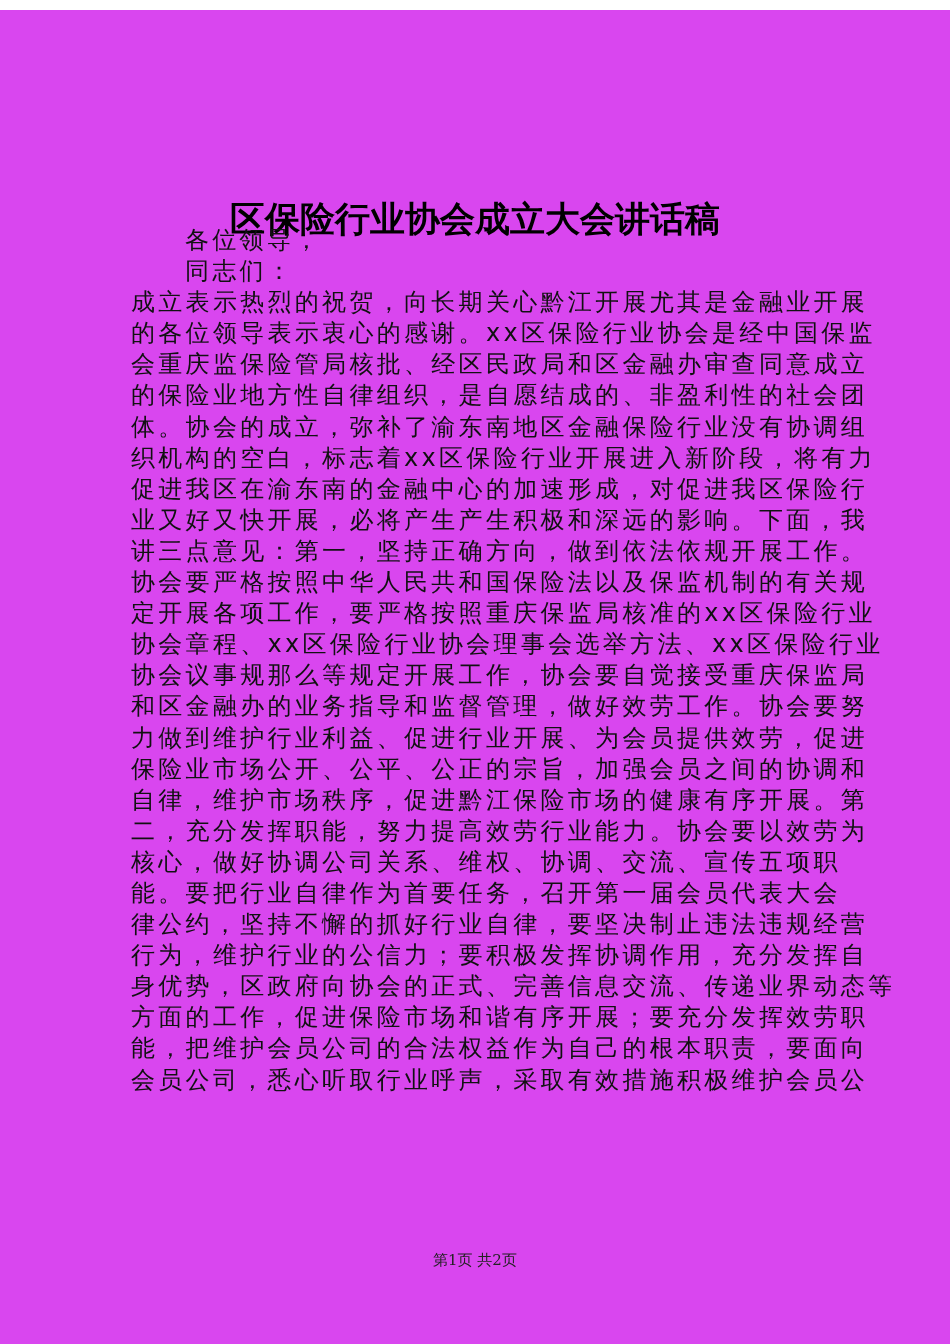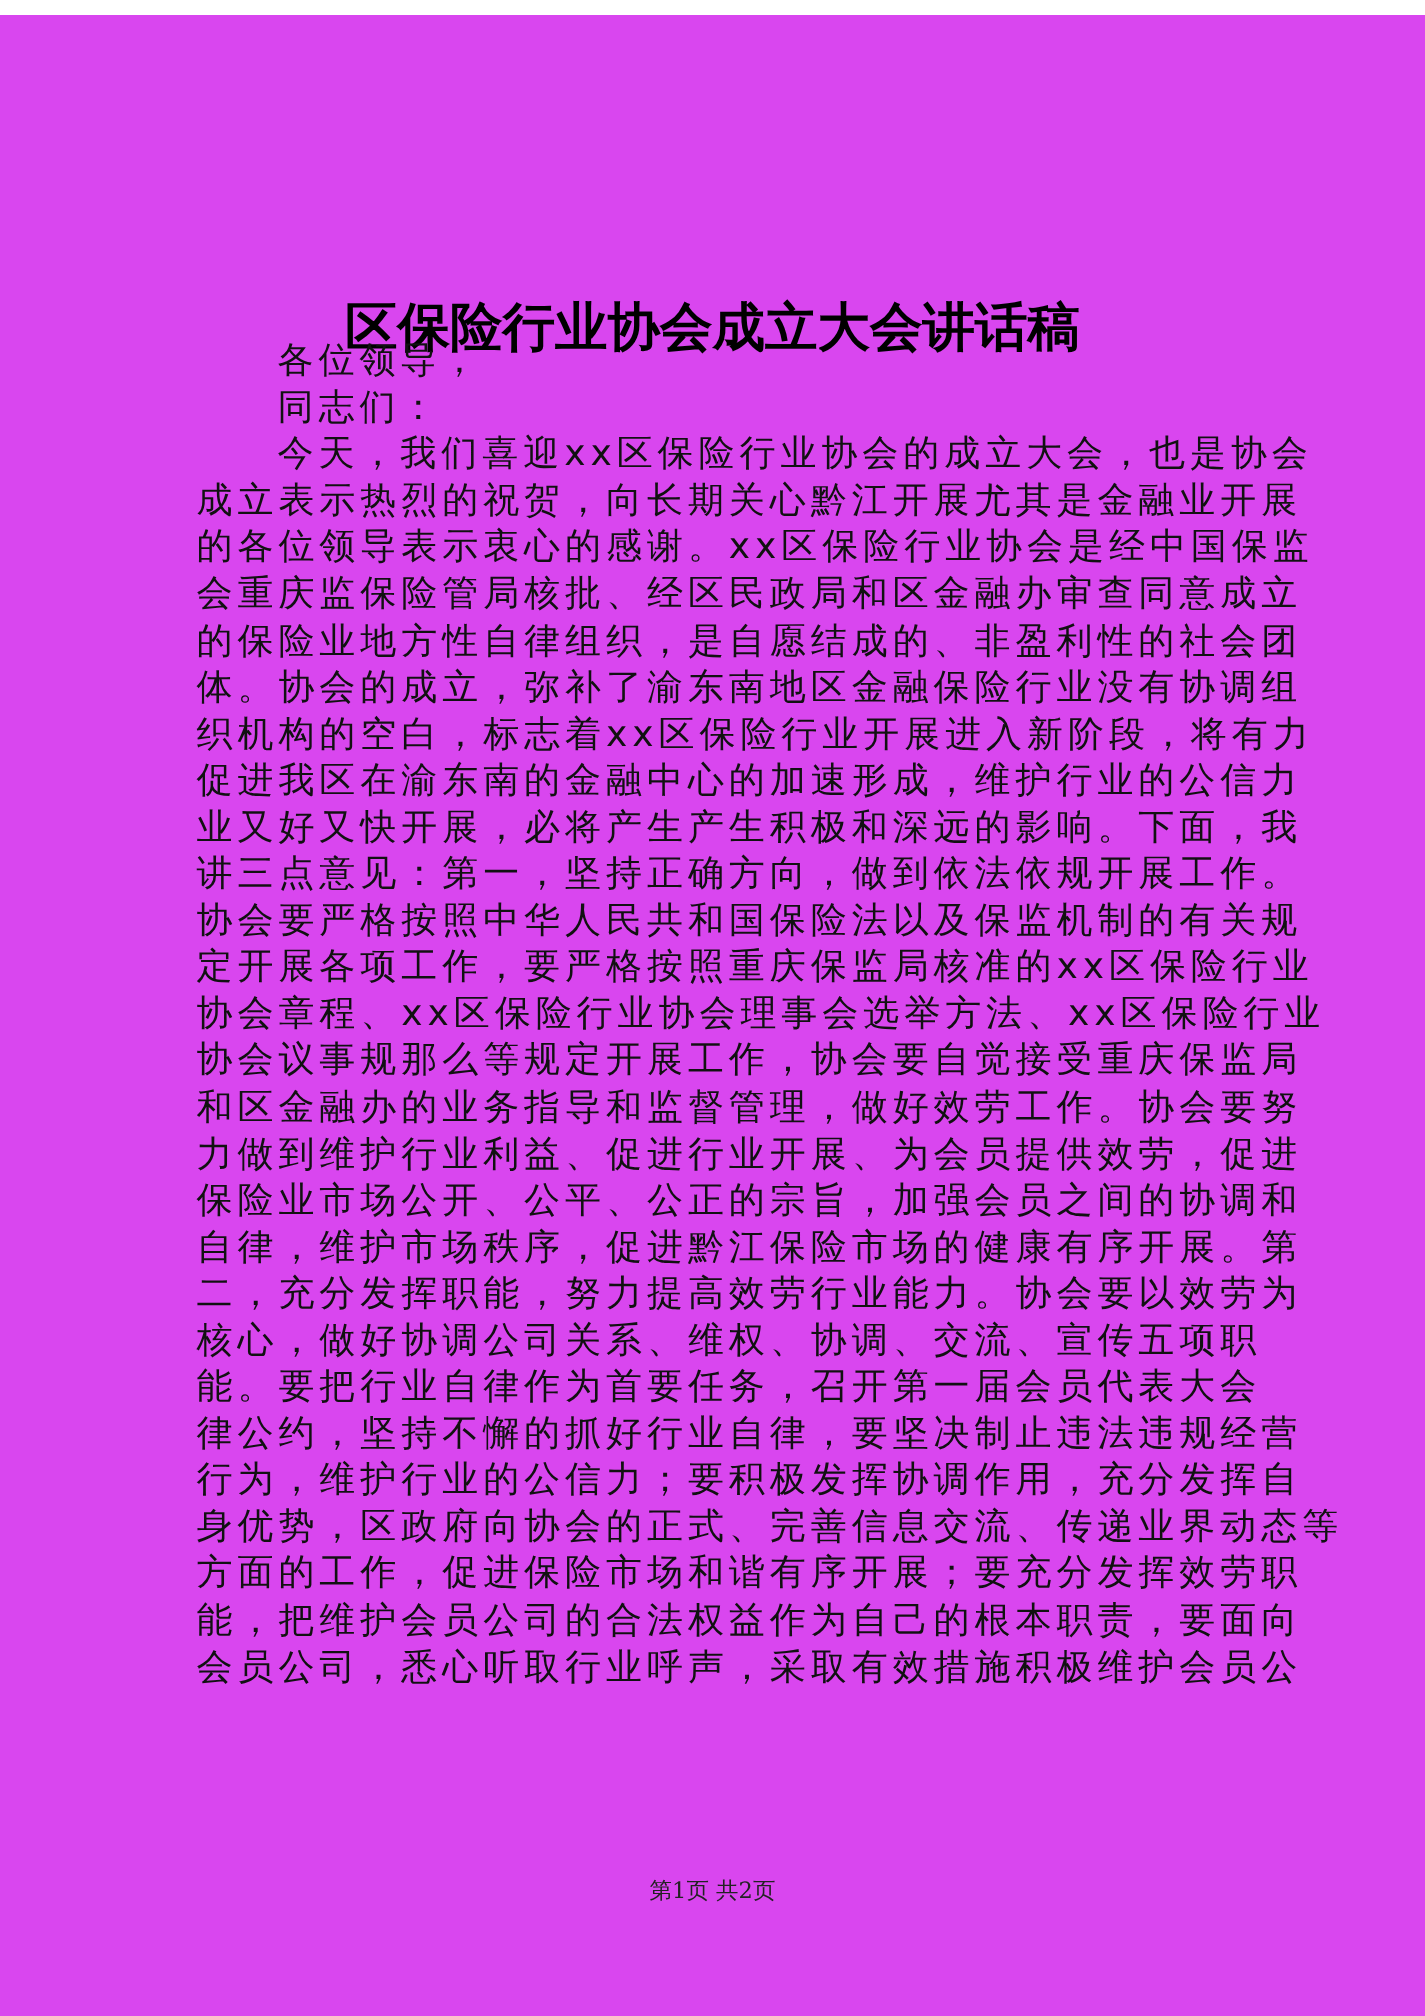--- a/index.html
+++ b/index.html
@@ -31,28 +31,27 @@
   </style>
 </head>
 <body>
 
 <div class="page">
   <div class="title">区保险行业协会成立大会讲话稿</div>
 
   <div class="body-text">
     <div class="line indent">各位领导，</div>
     <div class="line indent">同志们：</div>
-    <div class="line indent">今天，我们喜迎xx区保险行业协会的成立大会，也是协会</div>
     <div class="line">成立表示热烈的祝贺，向长期关心黔江开展尤其是金融业开展</div>
     <div class="line">的各位领导表示衷心的感谢。xx区保险行业协会是经中国保监</div>
     <div class="line">会重庆监保险管局核批、经区民政局和区金融办审查同意成立</div>
     <div class="line">的保险业地方性自律组织，是自愿结成的、非盈利性的社会团</div>
     <div class="line">体。协会的成立，弥补了渝东南地区金融保险行业没有协调组</div>
     <div class="line">织机构的空白，标志着xx区保险行业开展进入新阶段，将有力</div>
-    <div class="line">促进我区在渝东南的金融中心的加速形成，维护行业的公信力</div>
+    <div class="line">促进我区在渝东南的金融中心的加速形成，对促进我区保险行</div>
     <div class="line">业又好又快开展，必将产生产生积极和深远的影响。下面，我</div>
     <div class="line">讲三点意见：第一，坚持正确方向，做到依法依规开展工作。</div>
     <div class="line">协会要严格按照中华人民共和国保险法以及保监机制的有关规</div>
     <div class="line">定开展各项工作，要严格按照重庆保监局核准的xx区保险行业</div>
     <div class="line">协会章程、xx区保险行业协会理事会选举方法、xx区保险行业</div>
     <div class="line">协会议事规那么等规定开展工作，协会要自觉接受重庆保监局</div>
     <div class="line">和区金融办的业务指导和监督管理，做好效劳工作。协会要努</div>
     <div class="line">力做到维护行业利益、促进行业开展、为会员提供效劳，促进</div>
     <div class="line">保险业市场公开、公平、公正的宗旨，加强会员之间的协调和</div>
     <div class="line">自律，维护市场秩序，促进黔江保险市场的健康有序开展。第</div>

